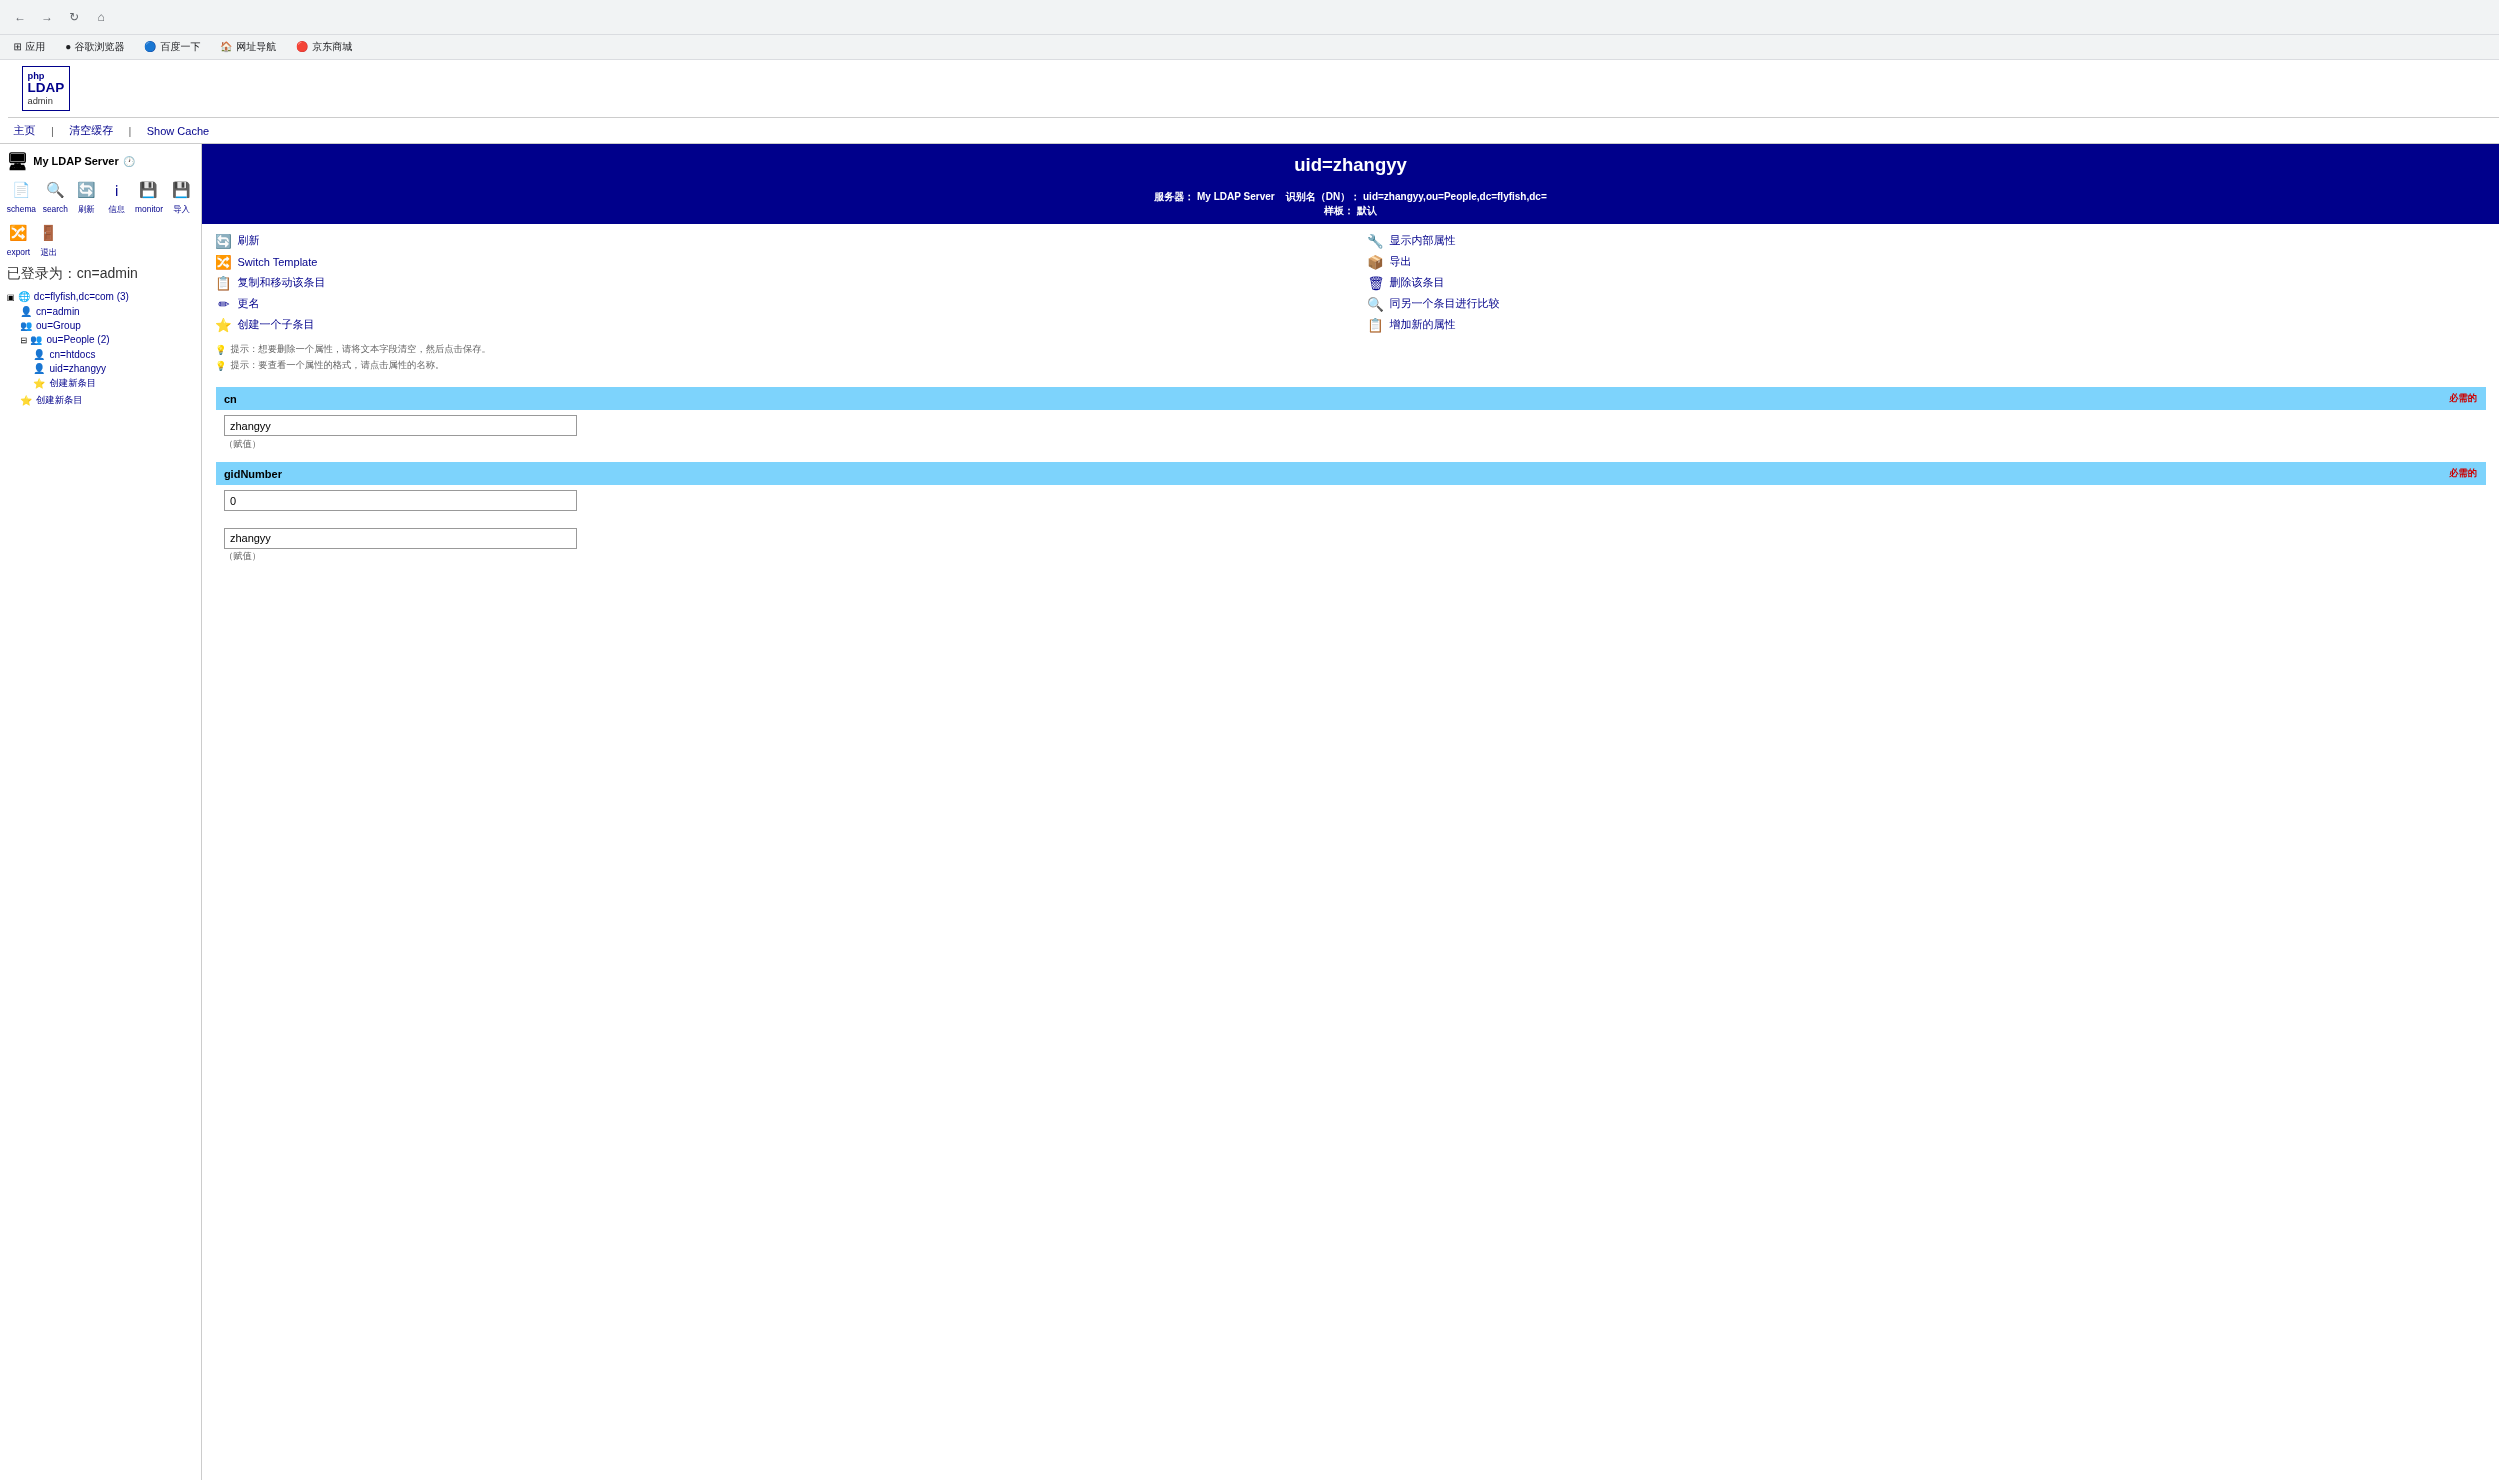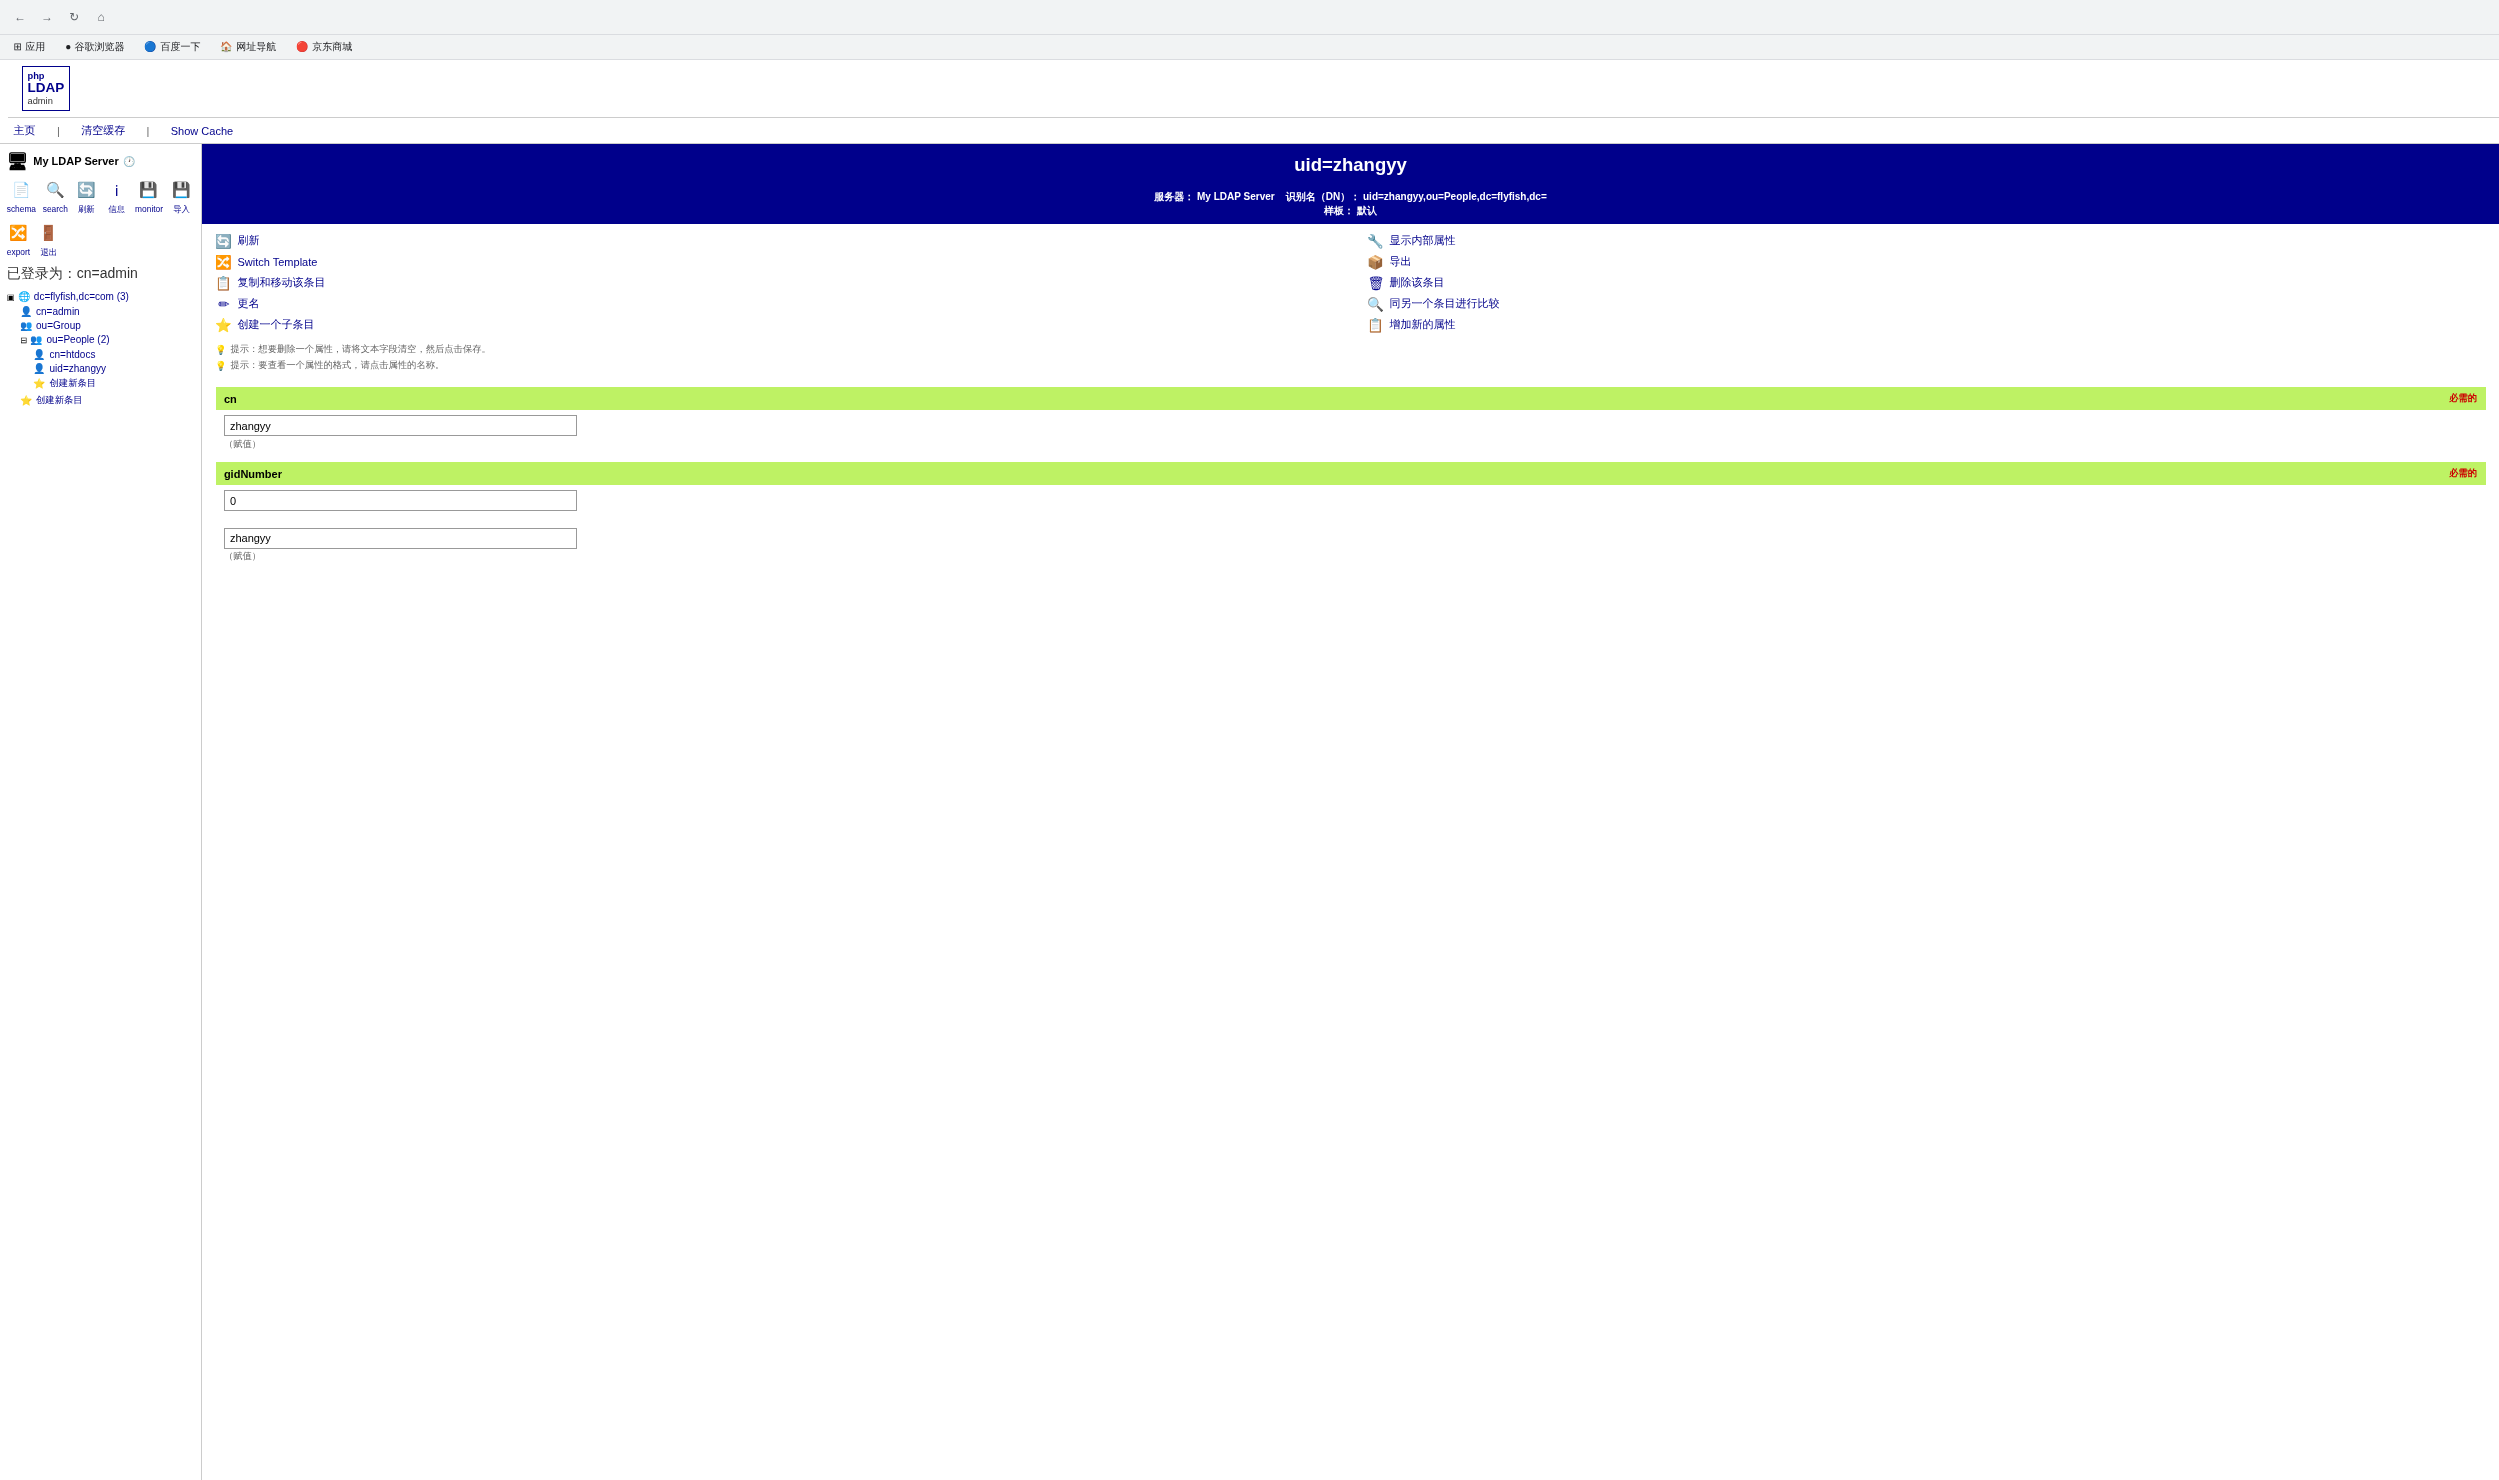--- a/index.html
+++ b/index.html
@@ -53,21 +53,21 @@
       gap: 6.7px;
       margin-left: 8px;
     }
     .logo-area { display: flex; align-items: center; gap: 3.4px; }
 
     
     .nav-bar {
       padding: 5px 13.5px;
       border-bottom: 0.8px solid #ccc;
       display: flex;
-      gap: 18px;
+      gap: 12px;
       align-items: center;
       font-size: 11px;
     }
     .nav-link { color: #00008b; cursor: pointer; text-decoration: none; }
     .nav-sep { color: #666; margin: 0 3.4px; }
 
     
     .main-layout {
       display: flex;
       flex: 1;
@@ -168,21 +168,21 @@
       align-items: center;
       gap: 3.4px;
     }
 
     
     .form-area { padding: 6.7px 0; }
     .field-section {
       margin: 6.7px 13.5px;
     }
     .field-header {
-      background: #bef264;
+      background: #7dd3fc;
       padding: 5px 8.4px;
       font-weight: bold;
       font-size: 11px;
       display: flex;
       justify-content: space-between;
       align-items: center;
     }
     .field-required { color: #cc0000; font-size: 9.3px; text-align: center; }
     .field-body { padding: 5px 8.4px; }
     .field-input {

